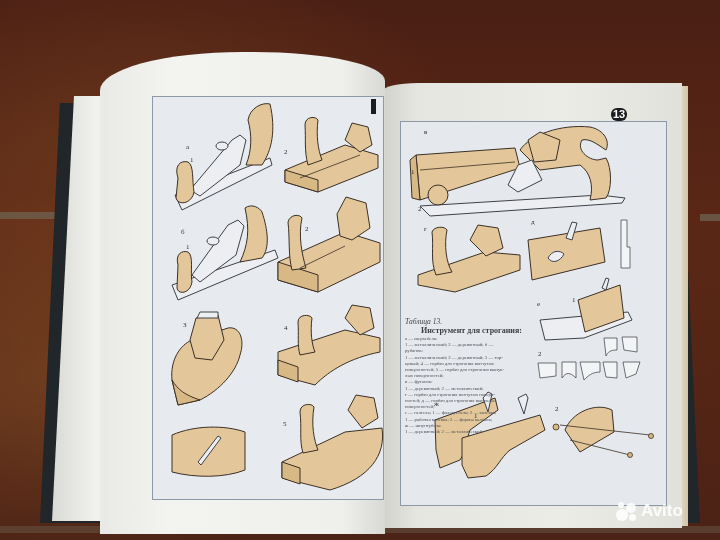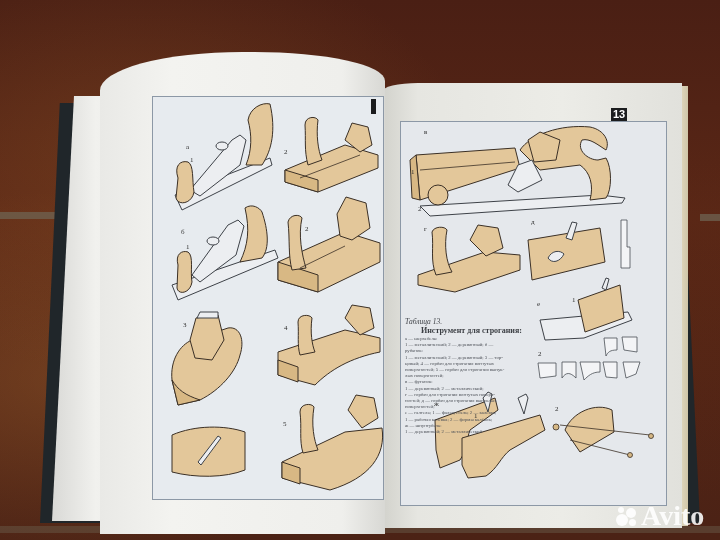--- a/index.html
+++ b/index.html
@@ -33,21 +33,21 @@
   .pageno{position:absolute;color:#fff;background:#1b1c1e;font-family:"Liberation Sans",sans-serif;
     font-weight:bold;font-size:11px;line-height:13px;padding:0 2px;}
   .lbl{position:absolute;font-size:7px;color:#2d2d2d;font-family:"Liberation Serif",serif;}
   svg.ill{position:absolute;overflow:visible;}
   .caption{position:absolute;left:405px;top:291px;width:130px;font-family:"Liberation Serif",serif;
     color:#3c3f44;}
   .caption .t1{font-size:7.5px;font-style:italic;margin-top:26px;}
   .caption .t2{font-size:8px;font-weight:bold;margin-bottom:1px;padding-left:16px;}
   .caption .line{font-size:4.8px;line-height:6.2px;white-space:nowrap;overflow:hidden;color:#4d5158;}
   .watermark{position:absolute;left:614px;top:500px;display:flex;align-items:center;gap:3px;
-    color:rgba(255,255,255,.88);font-family:Liberation Serif, serif;font-size:28px;font-weight:bold;}
+    color:rgba(255,255,255,.88);font-family:Liberation Sans, sans-serif;font-size:17px;font-weight:bold;}
   .wm-dots{position:relative;width:24px;height:22px;}
   .wm-dots span{position:absolute;border-radius:50%;background:rgba(255,255,255,.88);}
 </style>
 </head>
 <body>
 
 <div class="scene">
 
   <div class="plank-gap" style="top:212px;width:60px;"></div>
   <div class="plank-gap" style="top:214px;left:700px;width:20px;"></div>
@@ -135,21 +135,21 @@
   <span class="lbl" style="left:190px;top:156px;">1</span>
   <span class="lbl" style="left:284px;top:148px;">2</span>
   <span class="lbl" style="left:181px;top:228px;">б</span>
   <span class="lbl" style="left:186px;top:243px;">1</span>
   <span class="lbl" style="left:305px;top:225px;">2</span>
   <span class="lbl" style="left:183px;top:321px;">3</span>
   <span class="lbl" style="left:284px;top:324px;">4</span>
   <span class="lbl" style="left:283px;top:420px;">5</span>
 
   <div class="frame-right"></div>
-  <div class="pageno" style="left:611px;top:108px;">13</div>
+  <div class="pageno" style="left:611px;top:108px;border-radius:6px;">13</div>
 
   <svg class="ill" width="720" height="540" style="left:0;top:0;" viewBox="0 0 720 540">
 
     <g>
       <path class="w" d="M416 155 L515 148 L520 168 L420 200 Z"></path>
       <path class="w2" d="M416 155 L420 200 L412 198 L410 160 Z"></path>
       <path class="m" d="M420 206 L600 195 L625 198 L622 203 L430 216 Z"></path>
       <path class="w" d="M520 150 C530 135 560 124 590 127 C605 130 610 142 606 150 C598 145 590 138 582 140 C576 150 588 160 598 160 L606 158 C612 168 612 190 606 198 L590 200 C594 185 590 172 580 165 L540 170 Z"></path>
       <path class="w" d="M528 140 L540 132 L560 140 L556 160 L534 162 Z"></path>
       <path class="m" d="M518 165 L532 160 L542 180 L518 192 L508 185 Z"></path>

